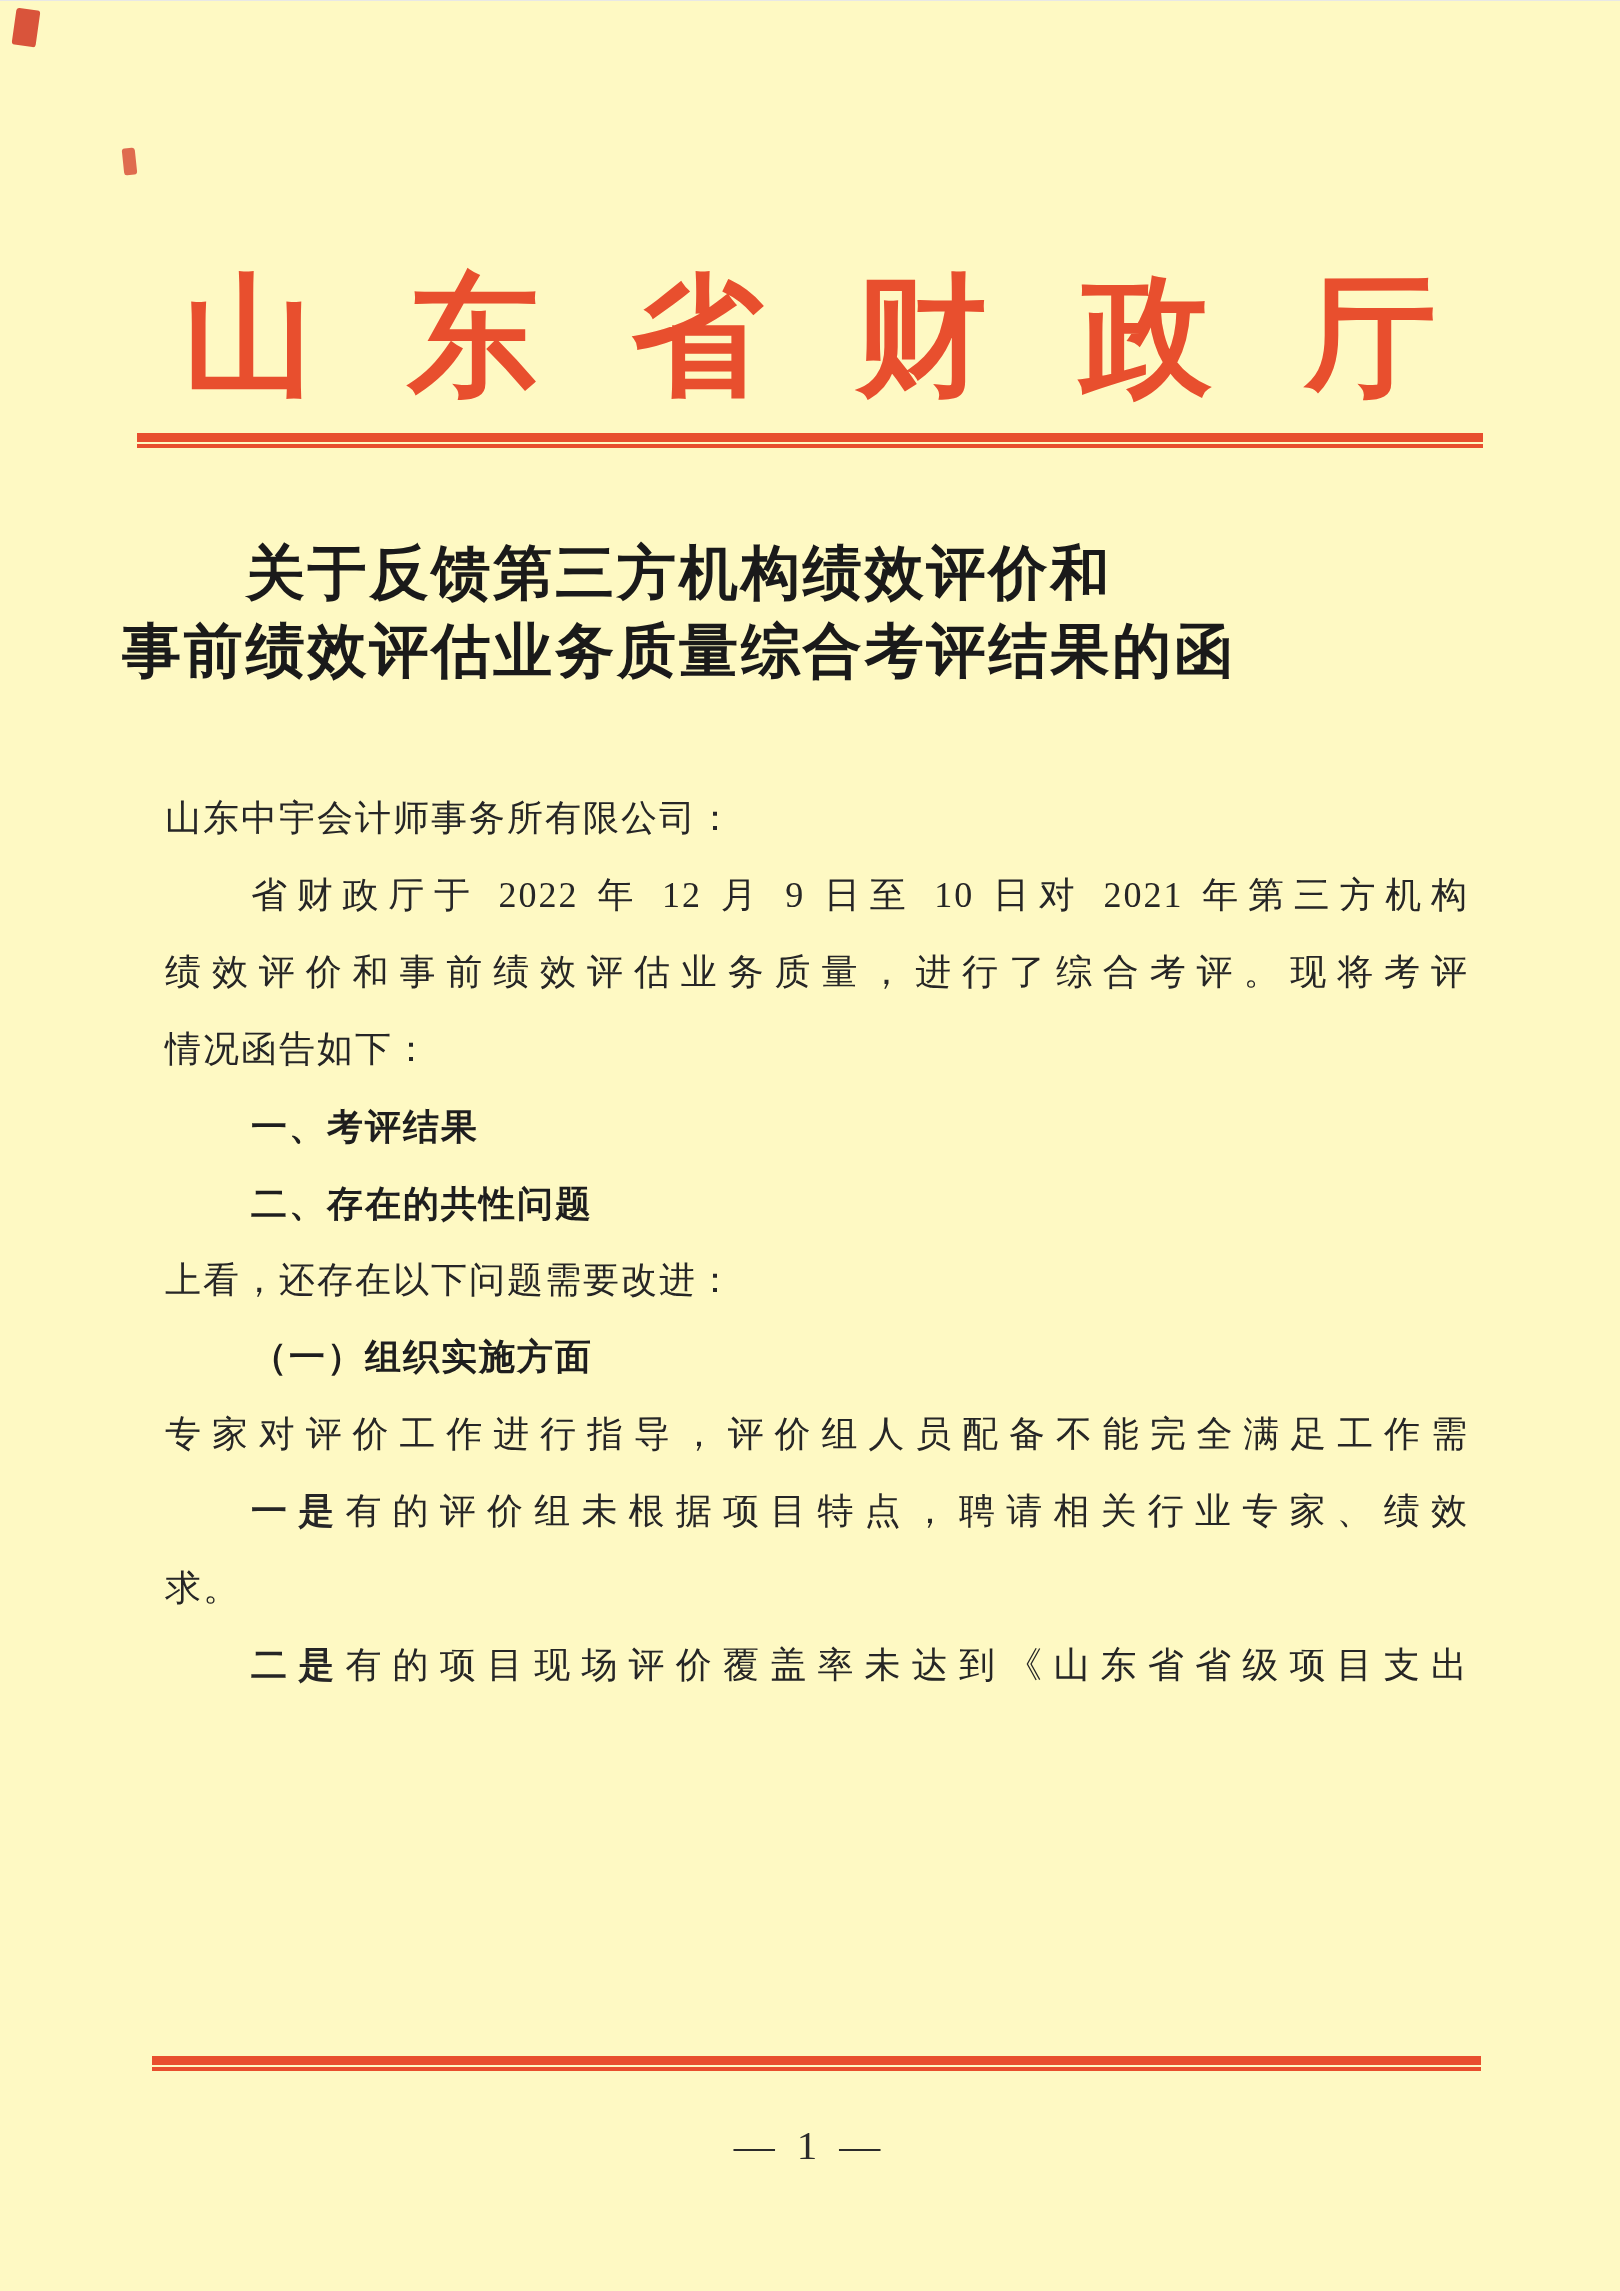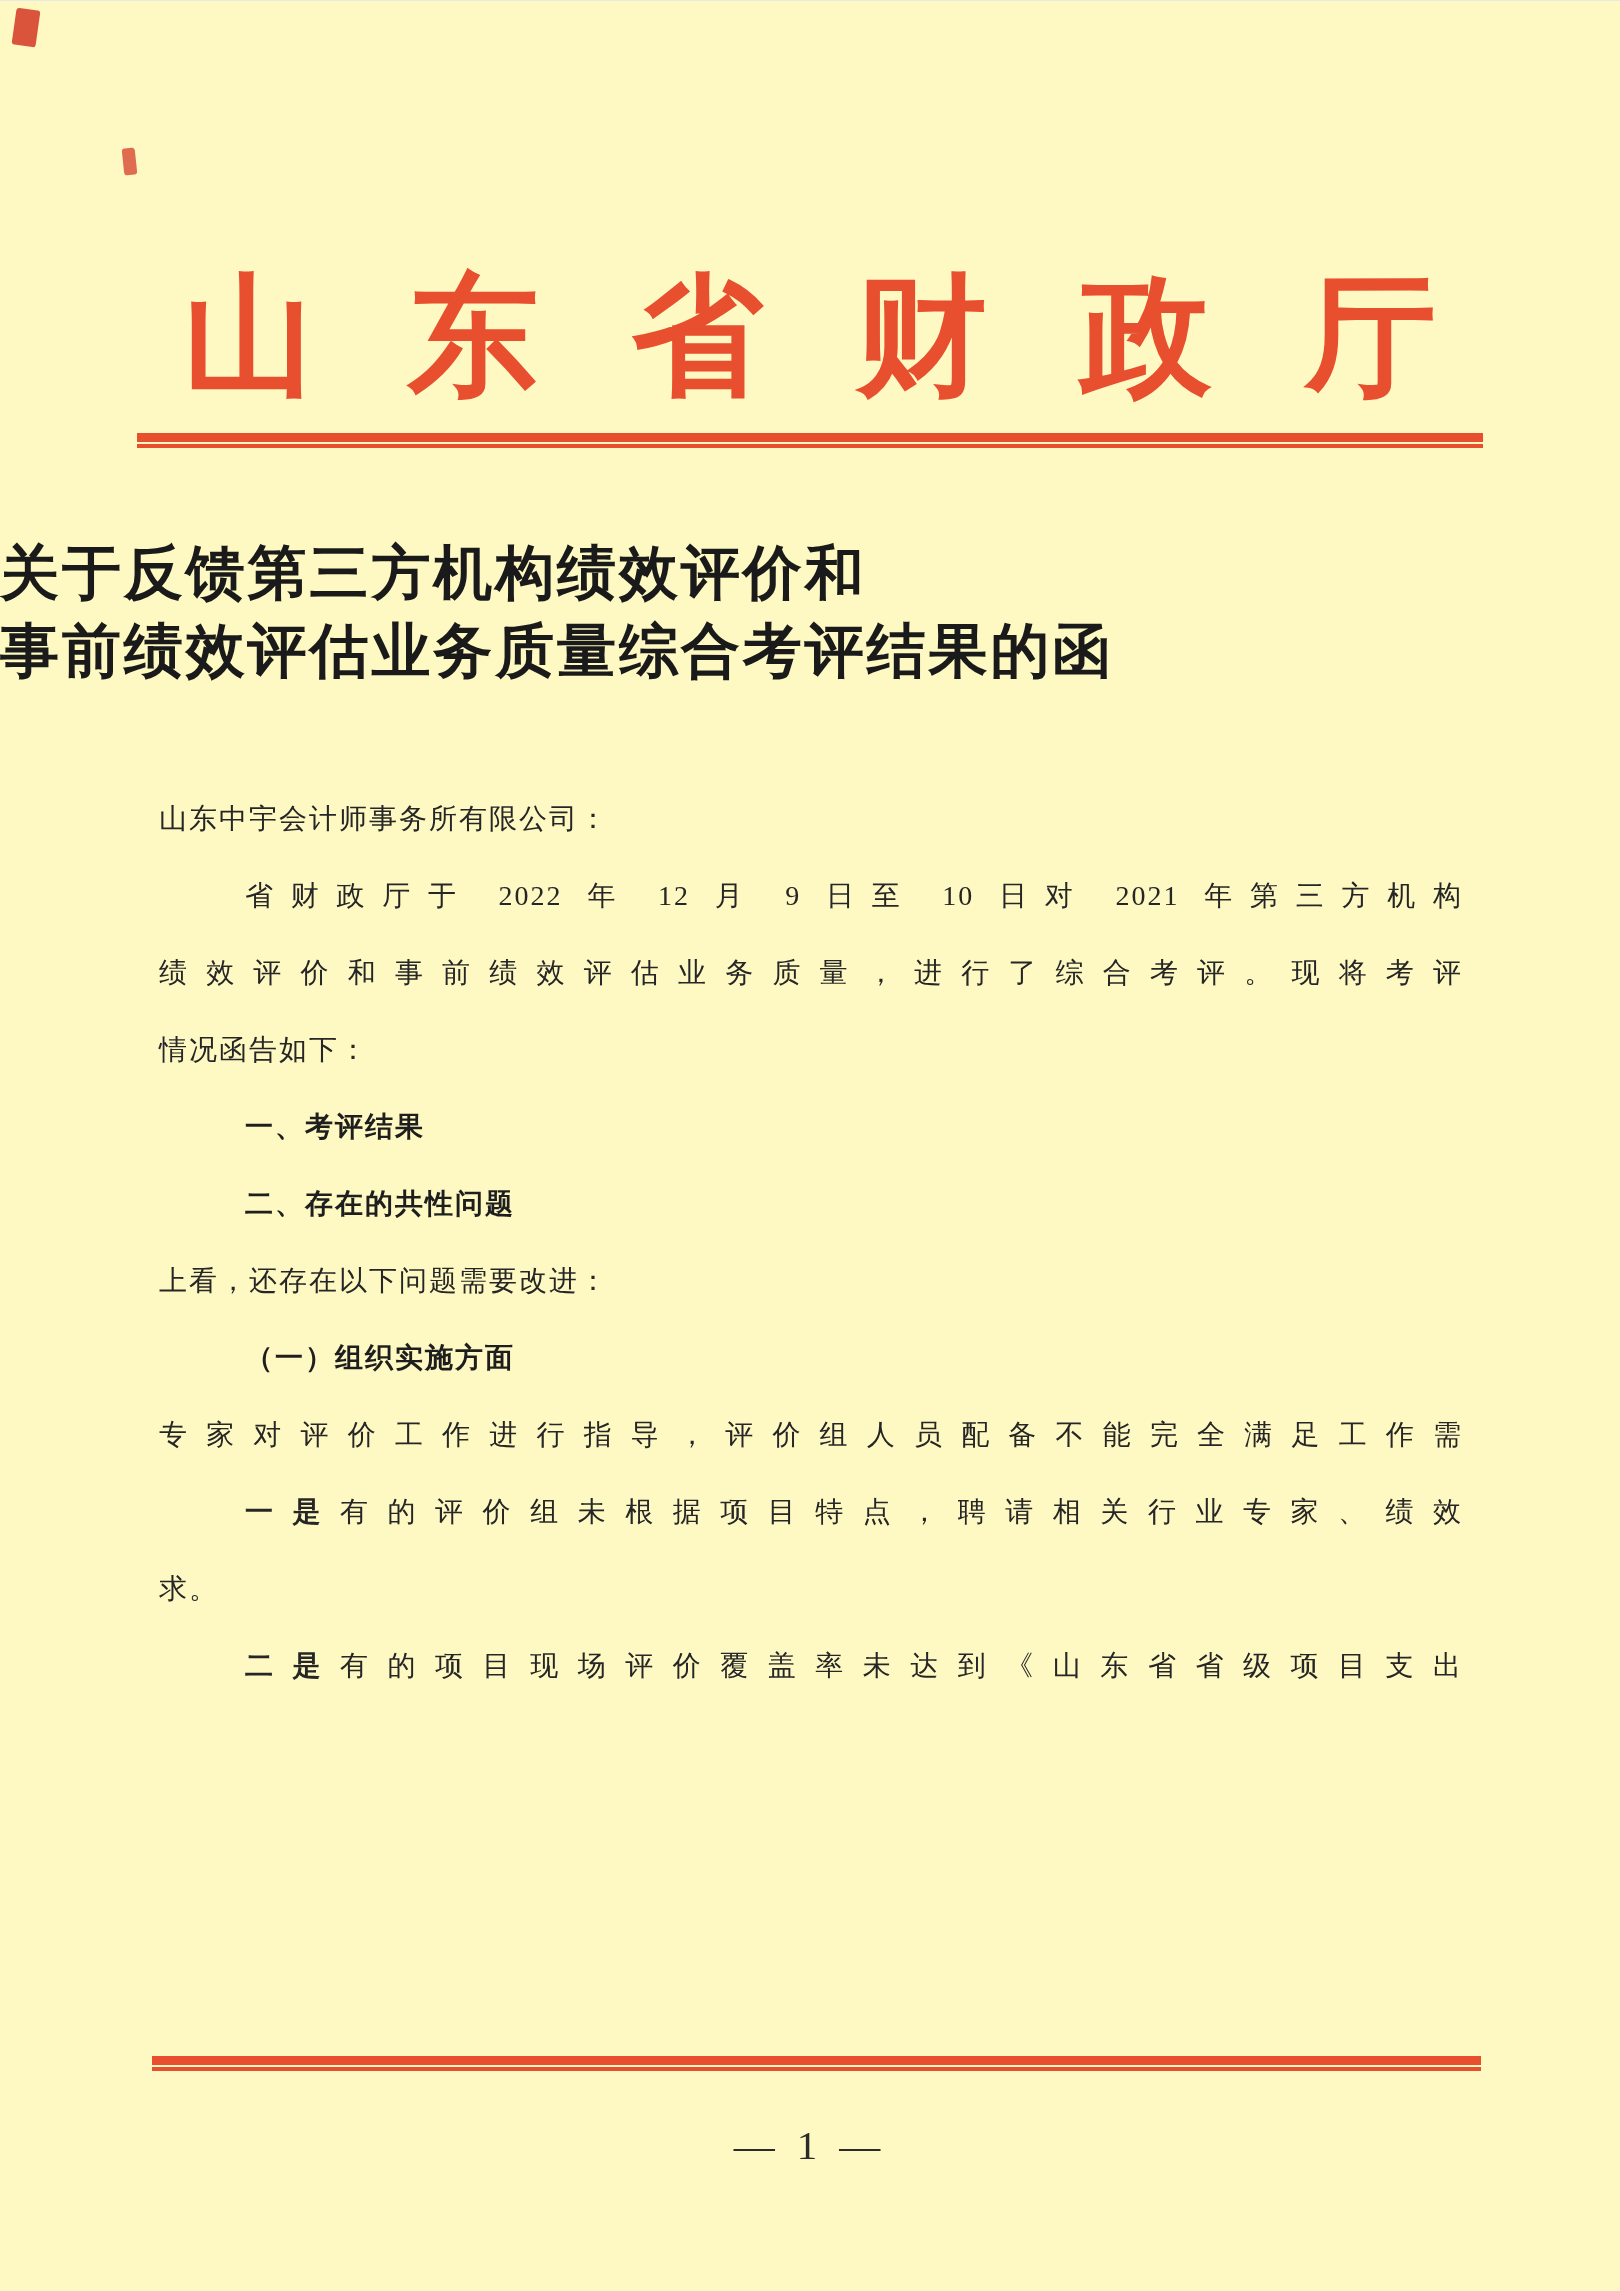--- a/index.html
+++ b/index.html
@@ -28,28 +28,28 @@
   
   .rule{position:absolute;}
   .rule .thick{height:8.8px;background:#e84f2e;}
   .rule .thin{height:3.9px;background:#e84f2e;margin-top:2px;}
   .rule-top{left:137px;top:432px;width:1346px;}
   .rule-bottom{left:152px;top:2055px;width:1329px;}
 
   
   .doc-title{
     position:absolute;left:0;top:533px;width:1358px;
-    text-align:left;font-weight:bold;color:#1a1a1a;
+    text-align:center;font-weight:bold;color:#1a1a1a;
     font-size:59px;line-height:78px;letter-spacing:2.9px;
   }
 
   
   .body-block{
-    position:absolute;left:159px;top:779px;width:1304px;
-    font-size:28px;letter-spacing:2px;color:#262626;
+    position:absolute;left:165px;top:779px;width:1304px;
+    font-size:36px;letter-spacing:2px;color:#262626;
   }
   .line{height:77px;line-height:77px;}
   .indent{text-indent:86px;}
   .jl{text-align:justify;text-align-last:justify;}
   .h-sans{font-family:"Liberation Sans","DejaVu Sans",sans-serif;font-weight:bold;color:#1e1e1e;}
   .h-serif{font-weight:bold;color:#1e1e1e;}
   .lead{font-weight:bold;}
 
   
   .page-number{

